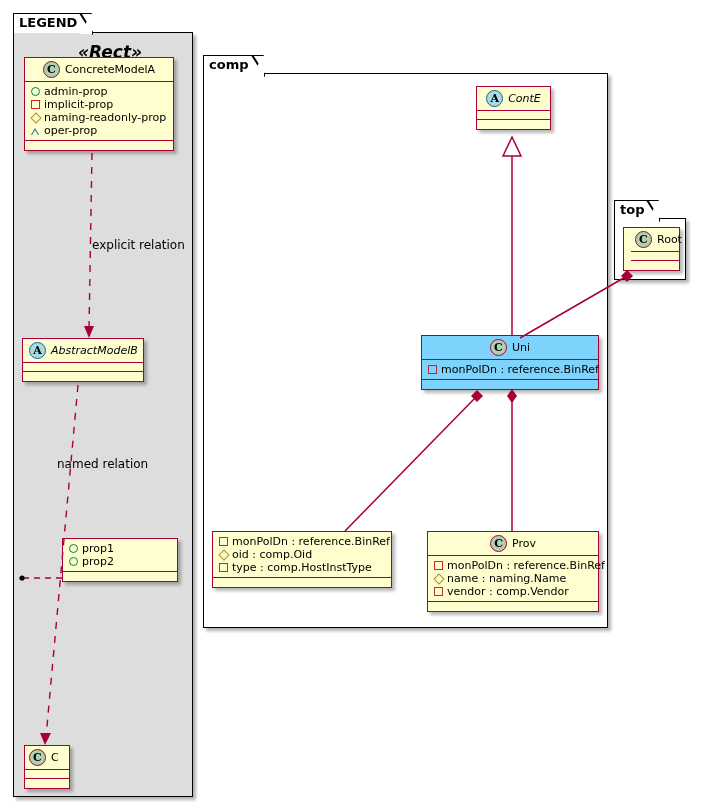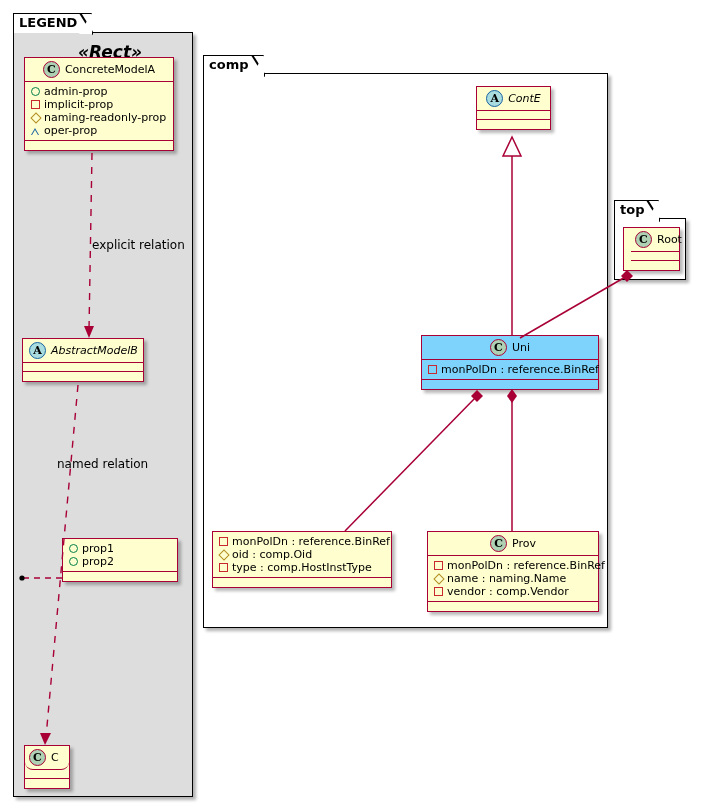--- a/index.html
+++ b/index.html
@@ -243,21 +243,21 @@
         <span class="vis"><span class="vsh circle"></span></span><span>prop1</span>
       </div>
       <div class="attr">
         <span class="vis"><span class="vsh circle"></span></span><span>prop2</span>
       </div>
     </div>
     <div class="uml-methods"></div>
   </div>
 
   <div class="umlclass" style="left:24px; top:745px; width:46px;">
-    <div class="uml-head" style="text-align:left; padding-left:4px;border-radius:8px;">
+    <div class="uml-head" style="text-align:left; padding-left:4px;">
       <span class="circ C">C</span><span class="cname">C</span>
     </div>
     <div class="uml-attrs empty"></div>
     <div class="uml-methods"></div>
   </div>
 
   <div class="edge-label" style="left:92px; top:238px;">explicit relation</div>
   <div class="edge-label" style="left:57px; top:457px;">named relation</div>
 
   <div class="pkg">

